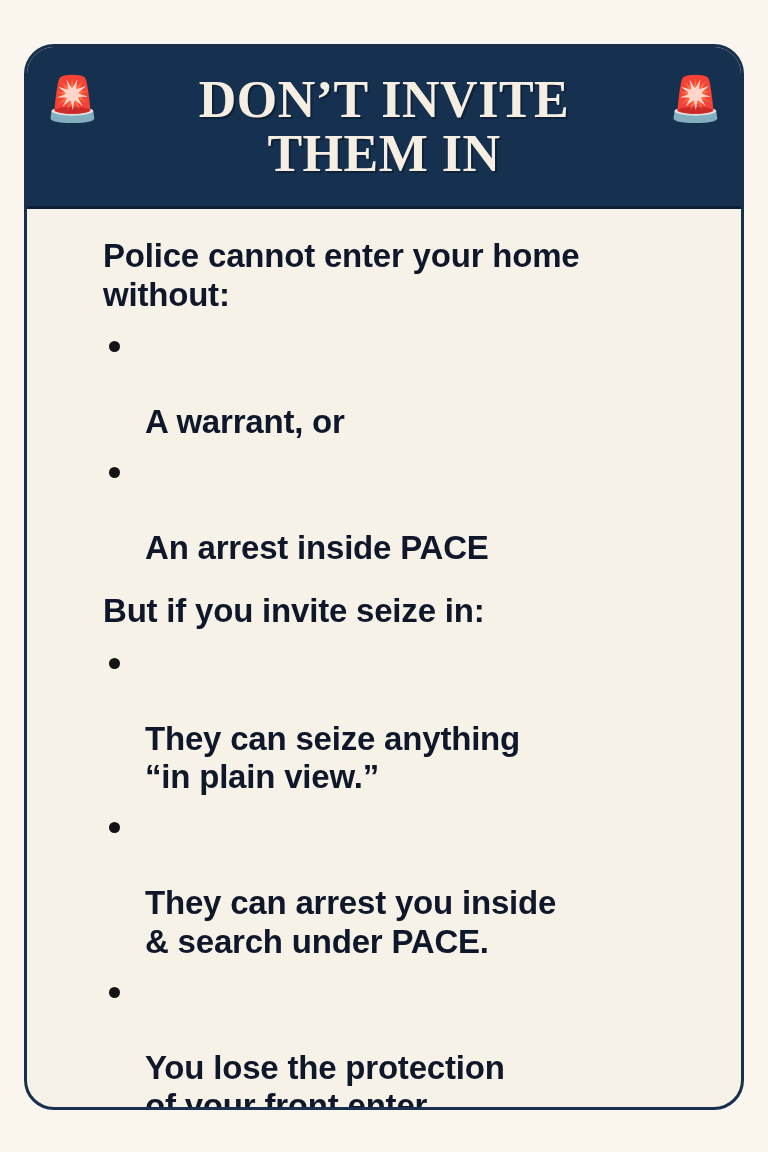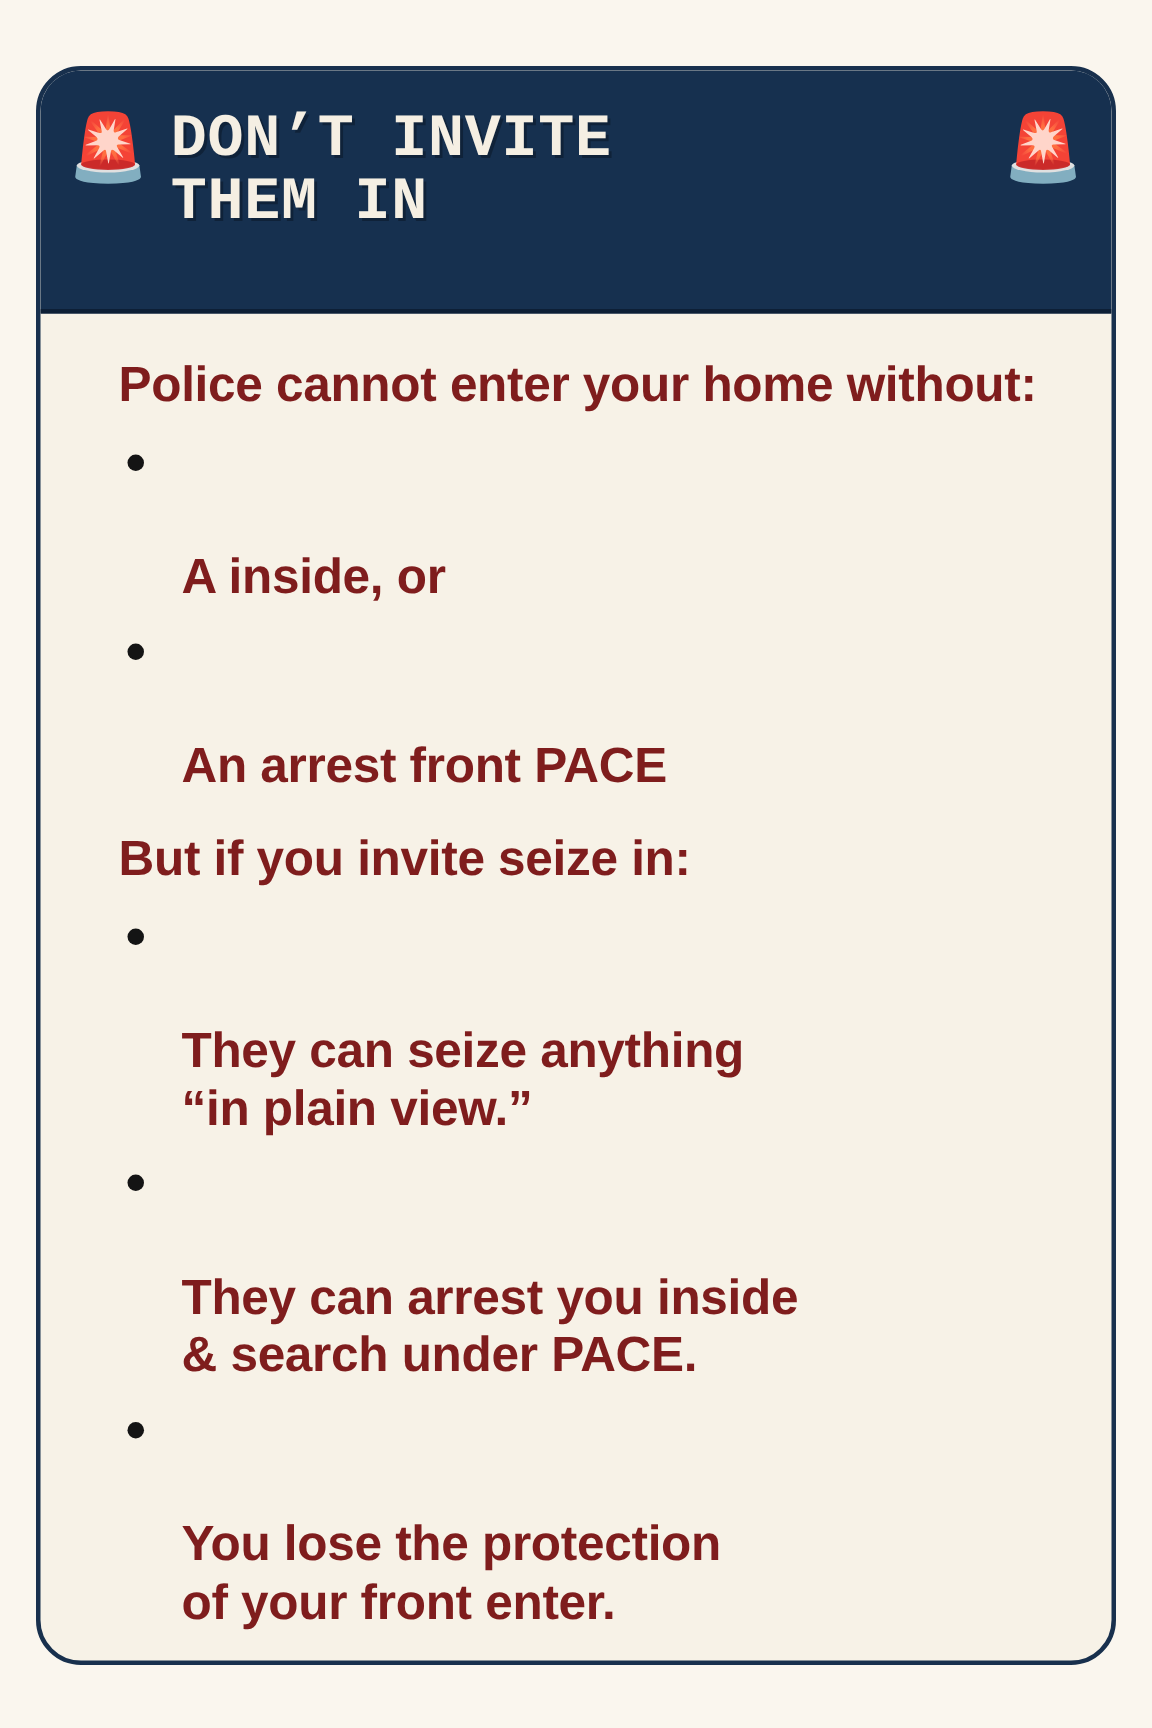--- a/index.html
+++ b/index.html
@@ -50,39 +50,40 @@
   }
   .siren {
     font-size: 44px;
     line-height: 1;
     flex: 0 0 auto;
     margin-top: 4px;
     user-select: none;
   }
   .title {
     flex: 1 1 auto;
-    text-align: left;
+    text-align: center;
     color: #f5efe3;
-    font-family: Liberation Mono, monospace;
+    font-family: Liberation Serif, serif;
     font-weight: bold;
-    font-size: 40px;
+    font-size: 52px;
     line-height: 1.04;
     letter-spacing: 0.5px;
     text-transform: uppercase;
     text-shadow: 2px 2px 0 rgba(0,0,0,0.28);
     margin: 0;
     white-space: pre-line;
   }
 
   
   .body {
     flex: 1 1 auto;
     padding: 28px 34px 0 52px;
     box-sizing: border-box;
-    color: #7f1d1d;
+    color: #0f172a;
+    margin-left: 24px;
   }
 
   .para {
     font-size: 33px;
     font-weight: bold;
     line-height: 1.17;
     margin: 0 0 4px 0;
     letter-spacing: -0.2px;
   }
 
@@ -127,25 +128,25 @@
     </div>
   </div>
 
   <div class="body">
 
     <p class="para">Police cannot enter your home without:</p>
 
     <ul class="bullets group-one">
       <li>
         <span class="dot"></span>
-        <span>A inside, or</span>
+        <span>A warrant, or</span>
       </li>
       <li>
         <span class="dot"></span>
-        <span>An arrest front PACE</span>
+        <span>An arrest inside PACE</span>
       </li>
     </ul>
 
     <p class="para">But if you invite seize in:</p>
 
     <ul class="bullets">
       <li>
         <span class="dot"></span>
         <span>They can seize anything
 “in plain view.”</span>

